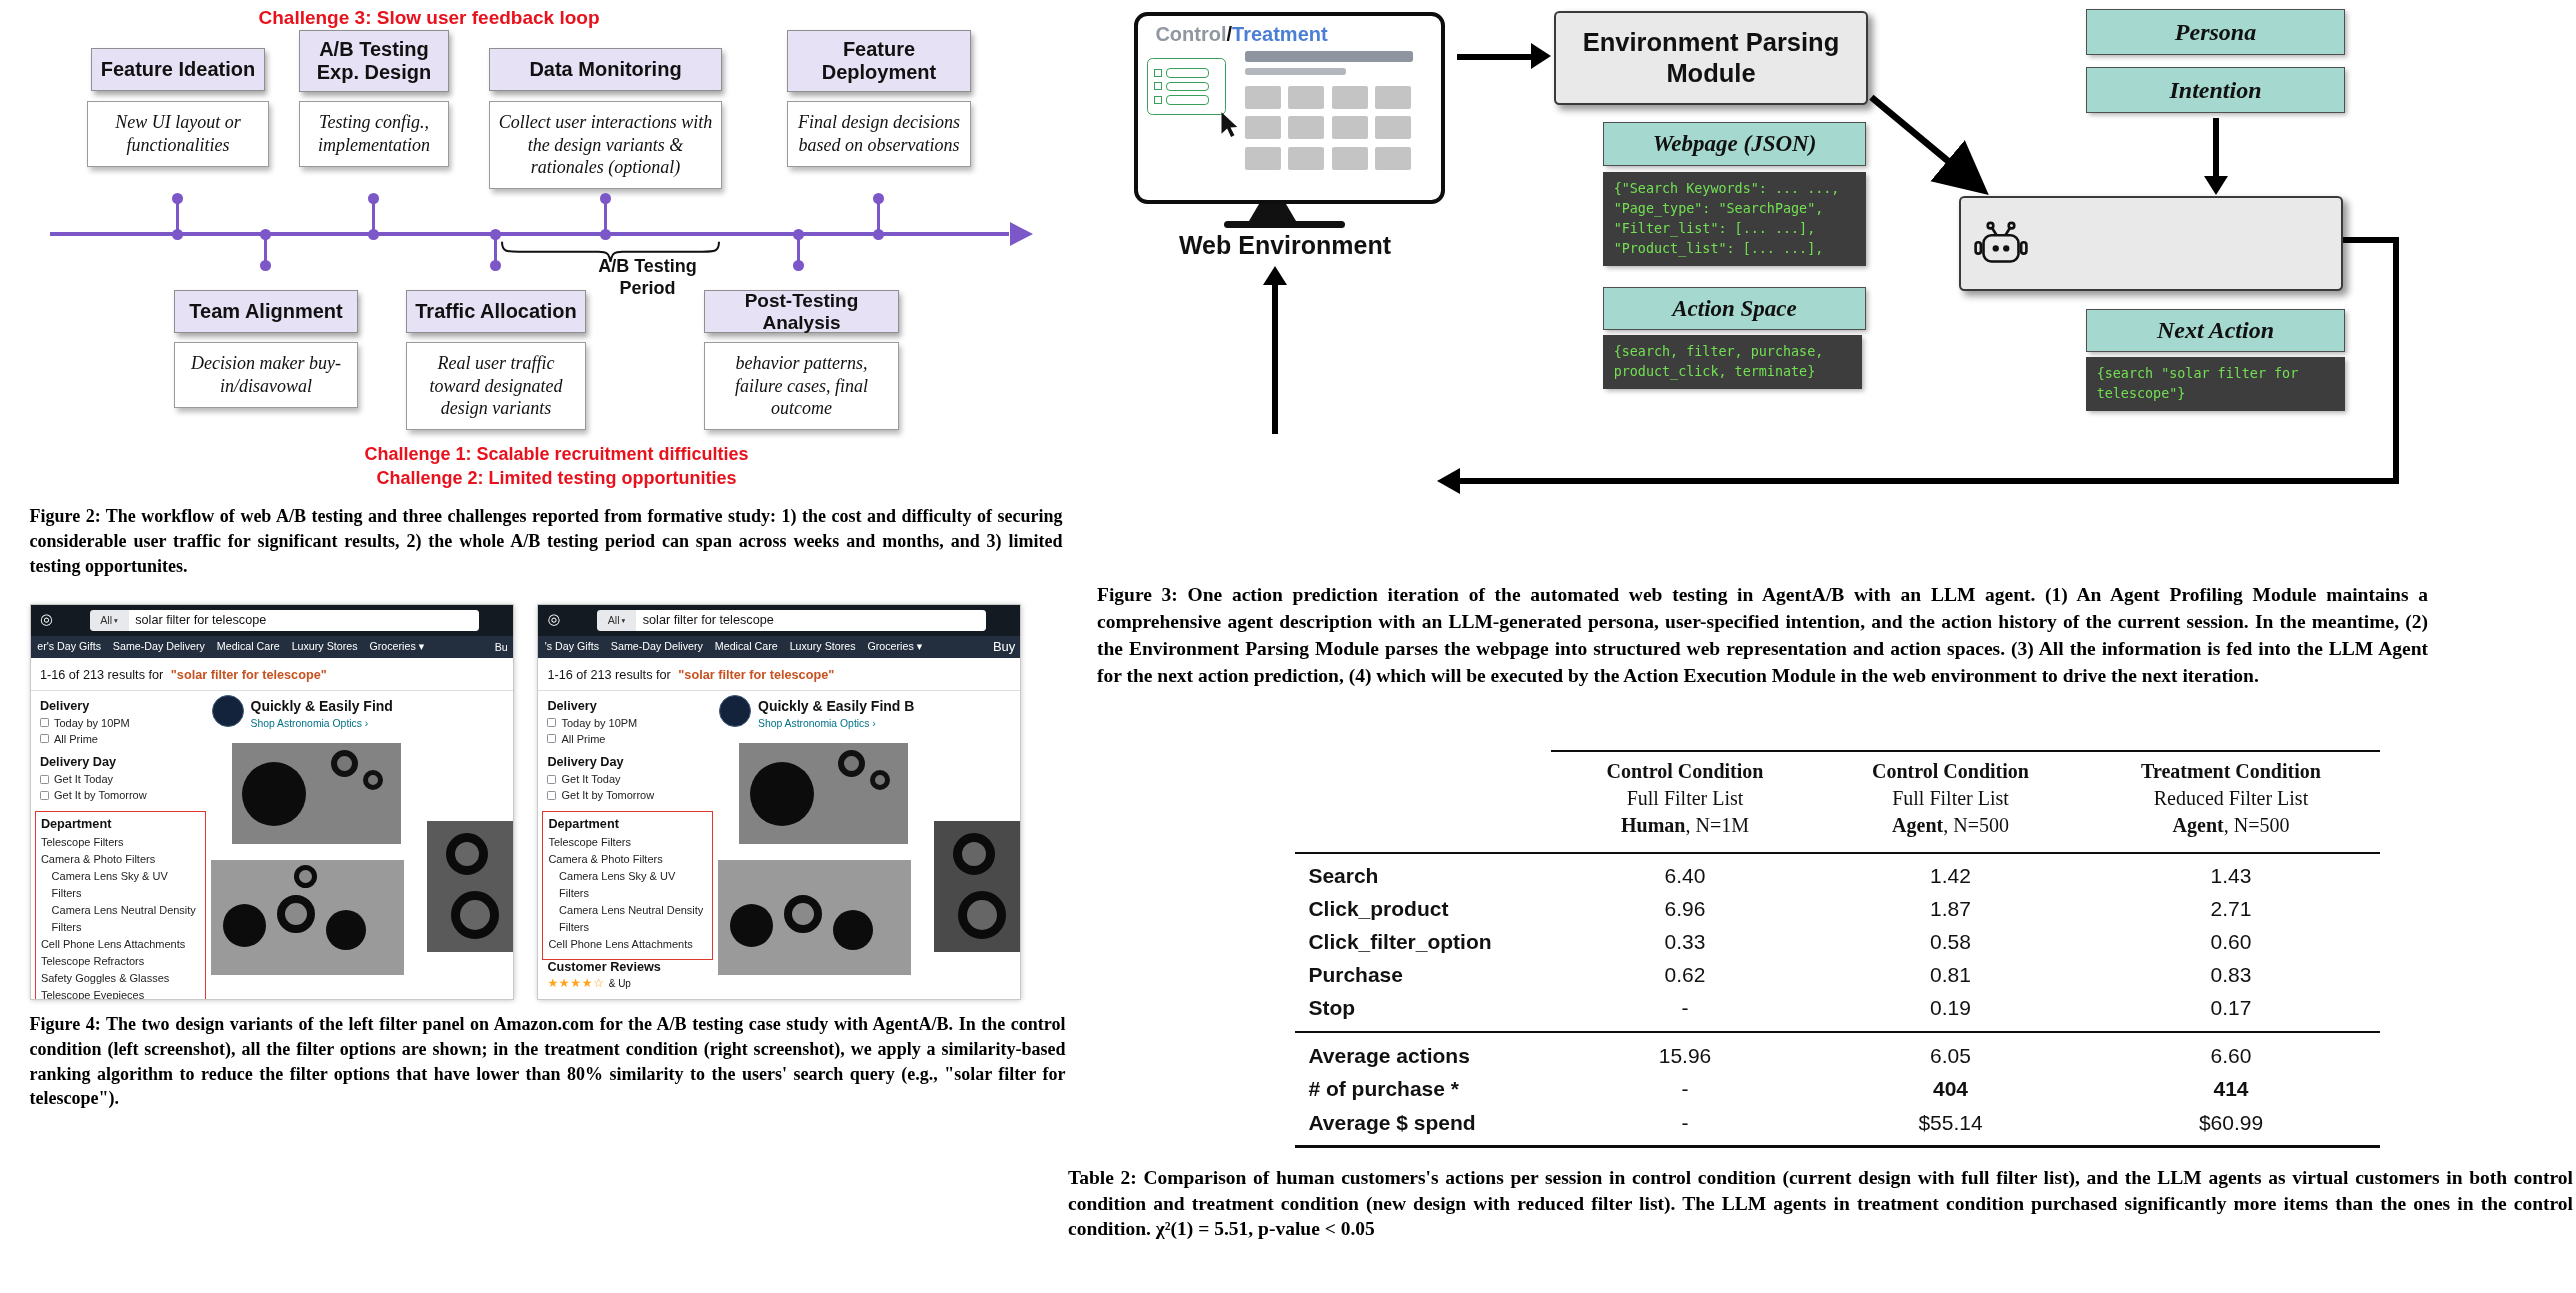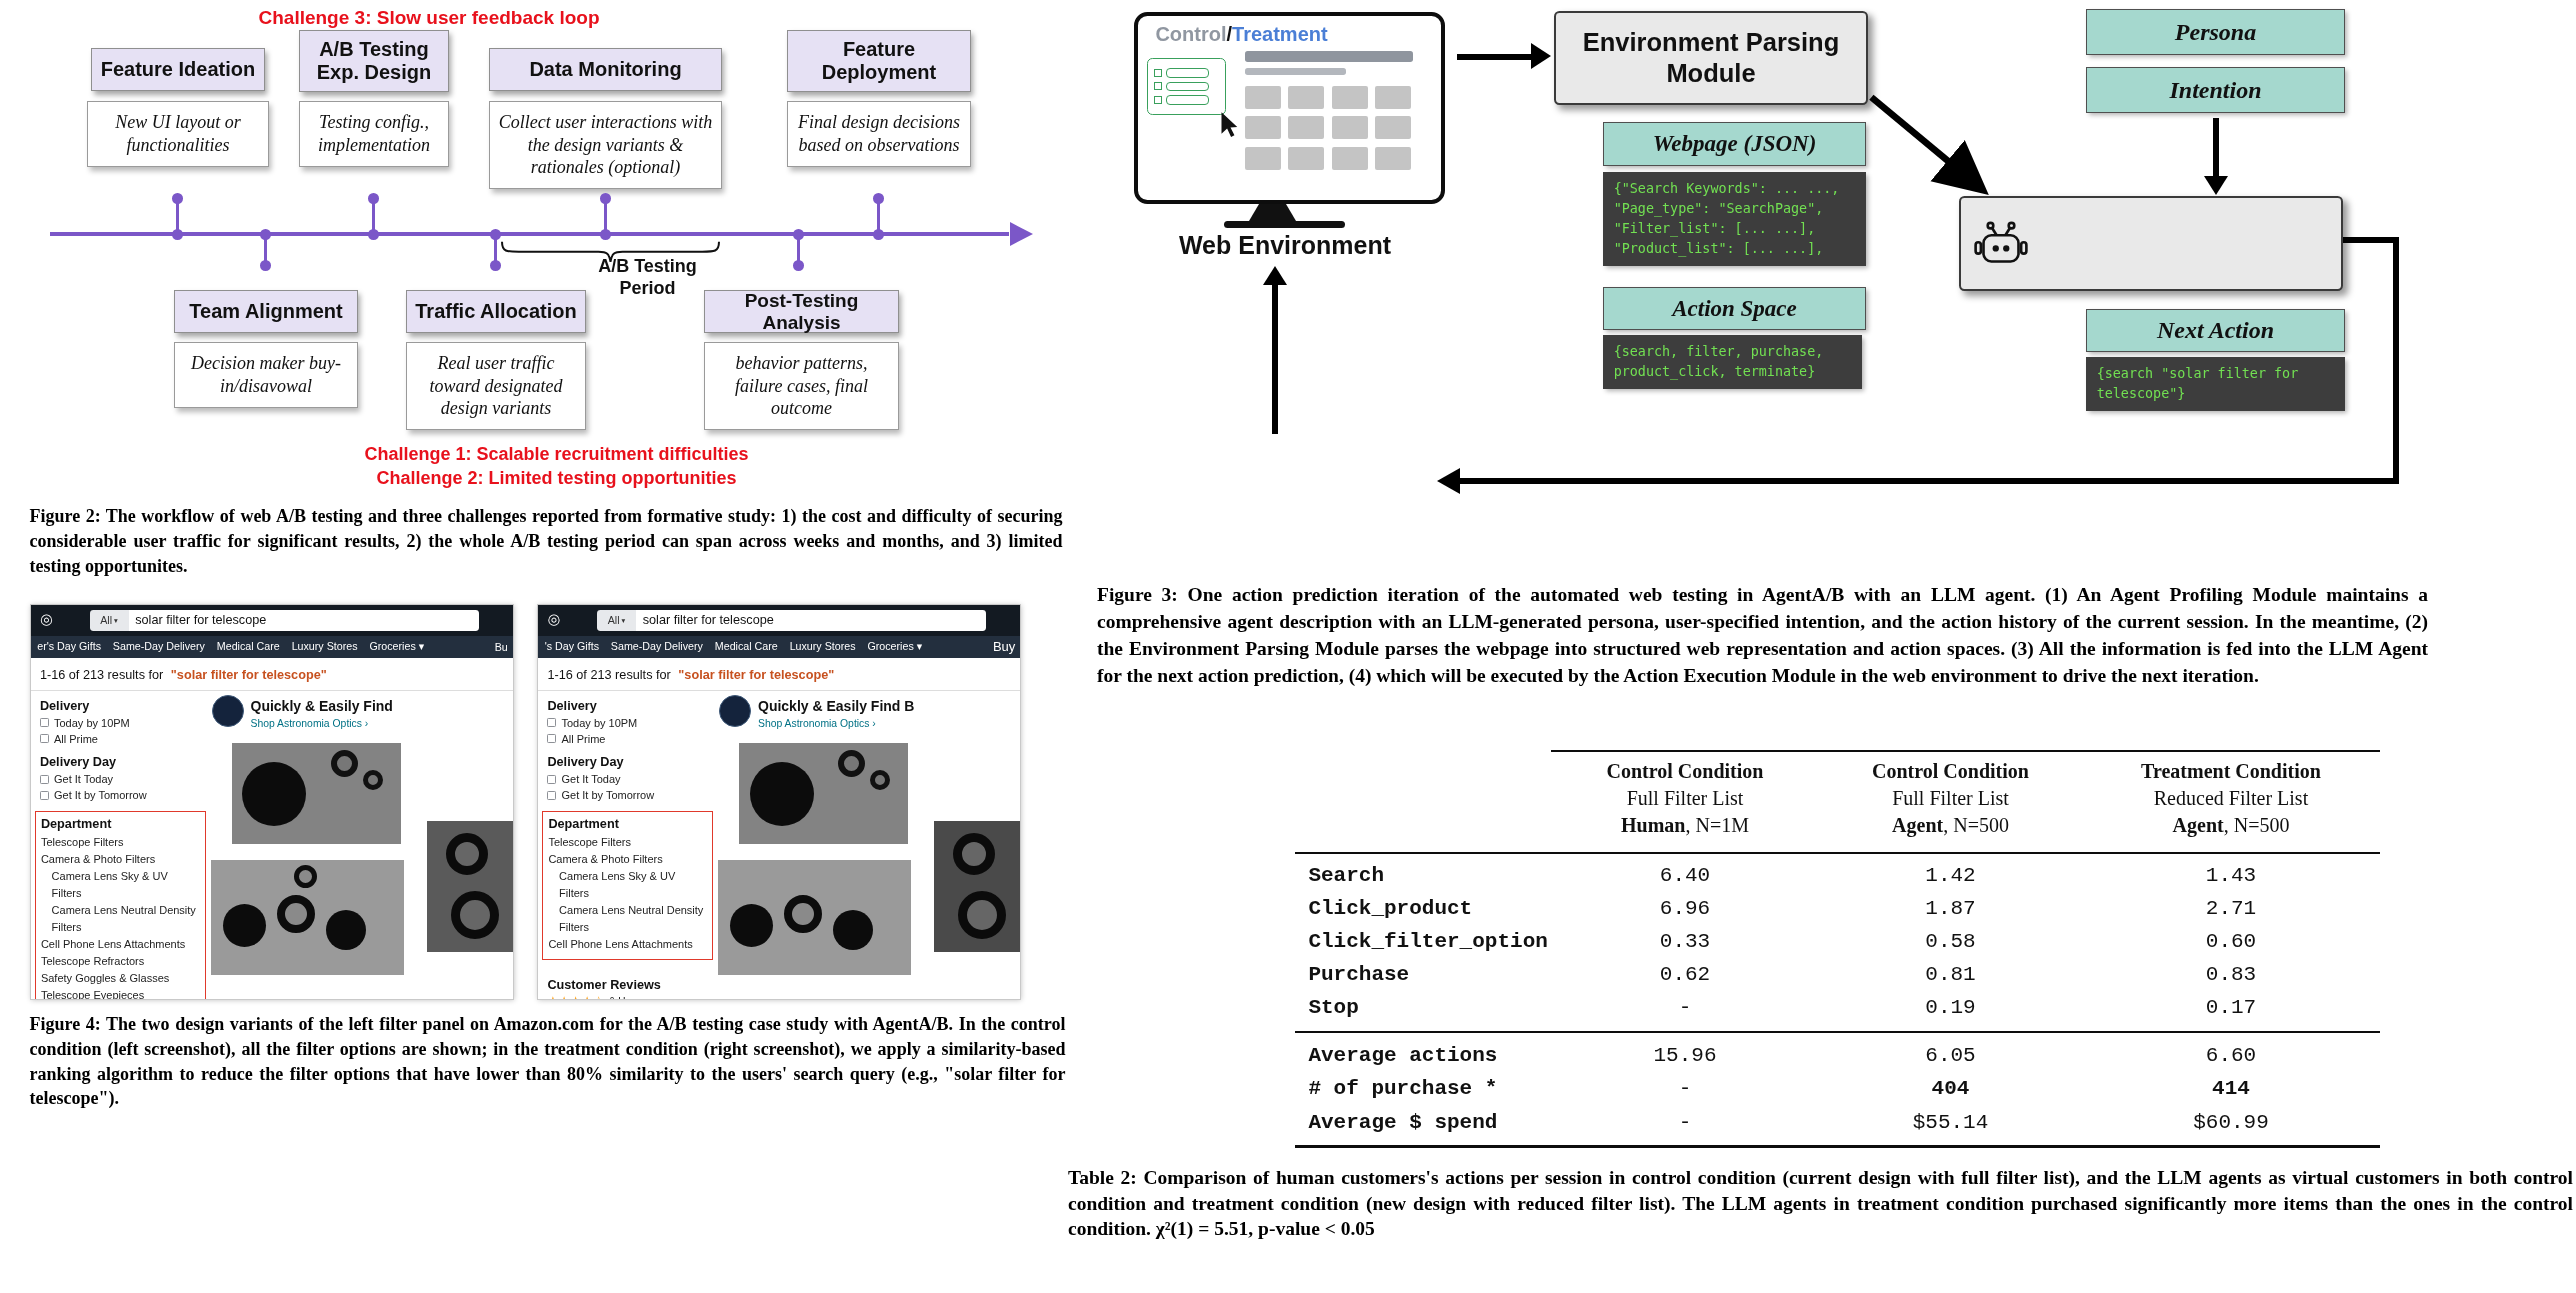--- a/index.html
+++ b/index.html
@@ -18,21 +18,21 @@
   .graybox{background:#e9e9e9;border:2px solid #3a3a3a;border-radius:5.4px;box-shadow:4.7px 4.7px 7.4px rgba(0,0,0,.4);font-weight:bold;text-align:center}
   .preline{white-space:pre-line}
   .pre{white-space:pre}
   .shot{position:absolute;background:#fff;border:0.7px solid #c9c9c9;box-shadow:1.3px 1.3px 5.4px rgba(0,0,0,.25);overflow:hidden}
   .ftitle{font-weight:bold;font-size:12.7px;margin:6.7px 0 2.7px 0}
   .fitem{display:flex;align-items:center;font-size:11px;color:#222;margin:4px 0}
   .cbx{width:8.7px;height:8.7px;border:1px solid #8d9096;border-radius:1.3px;margin-right:5.4px;flex:0 0 auto;background:#fff}
   .dep{font-size:11px;color:#222;line-height:1.55}
   .circle{position:absolute;border-radius:50%}
   .rule{position:absolute;background:#0d0d0d}
-  .trow{position:absolute;left:0;width:1085px;display:grid;grid-template-columns:256px 268px 263px 298px;align-items:center;height:33px;font-size:21px;font-family:Liberation Mono, monospace}
+  .trow{position:absolute;left:0;width:1085px;display:grid;grid-template-columns:256px 268px 263px 298px;align-items:center;height:33px;font-size:21px;font-family:Liberation Sans, sans-serif}
   .tlabel{font-weight:bold;padding-left:13.4px}
   .tval{text-align:center}
   .thcell{text-align:center;font-size:20px;line-height:27px;font-family:"Liberation Serif",serif}
 </style>
 </head>
 <body>
 
 <div class="page">
 
   <div class="abs red center" style="left:221px;top:6.7px;width:416px;height:23px;font-size:19px">Challenge 3: Slow user feedback loop</div>
@@ -221,21 +221,21 @@
           <span>Get It by Tomorrow</span>
         </div>
       <div style="border:1.7px solid #e0392b;padding:5.4px 5.4px;margin-top:9.4px;margin-left:-5.4px">
         <div class="ftitle" style="margin-top:0">Department</div>
         <div class="dep">Telescope Filters</div>
         <div class="dep">Camera &amp; Photo Filters</div>
         <div class="dep" style="margin-left:10.7px">Camera Lens Sky &amp; UV Filters</div>
         <div class="dep" style="margin-left:10.7px">Camera Lens Neutral Density Filters</div>
         <div class="dep">Cell Phone Lens Attachments</div>
       </div>
-      <div class="ftitle" style="margin-top:18px">Customer Reviews</div>
+      <div class="ftitle" style="margin-top:0">Customer Reviews</div>
       <div><span style="color:#ffa41c;font-size:12px;letter-spacing:0.7px">★★★★☆</span><span style="font-size:10px;margin-left:4px">&amp; Up</span></div>
 
     </div>
 
     <div class="circle" style="left:181px;top:90px;width:32px;height:32px;background:#14233c;border:1.3px solid #3f5a7a"></div>
     <div class="abs" style="left:220px;top:93px;font-weight:bold;font-size:14px">Quickly &amp; Easily Find B</div>
     <div class="abs" style="left:220px;top:113px;color:#007185;font-size:10.4px">Shop Astronomia Optics ›</div>
 
     <div class="abs" style="left:201px;top:138px;width:169px;height:101px;background:#838383">
       <div class="circle" style="left:10.7px;top:19px;width:64px;height:64px;background:#0c0c0c"></div>

